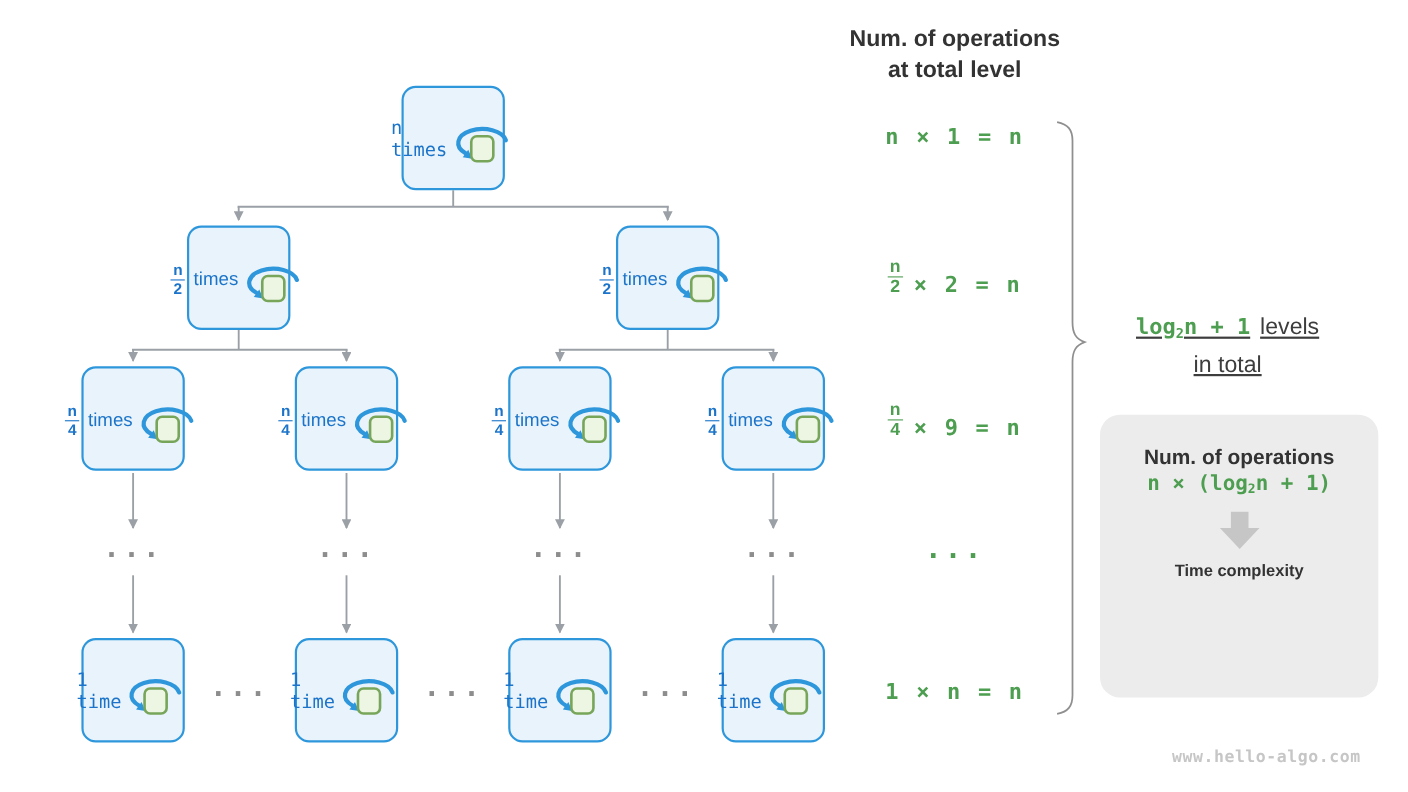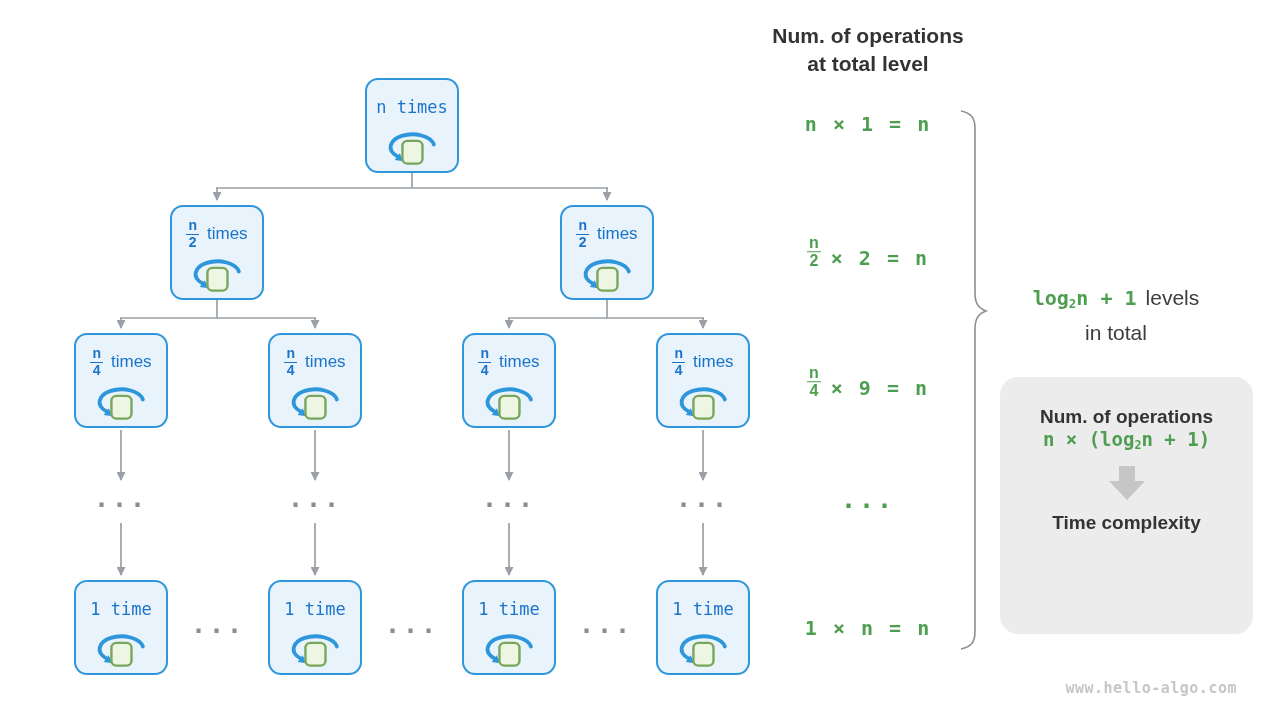--- a/index.html
+++ b/index.html
@@ -2,22 +2,22 @@
 <html><head>
 <meta charset="utf-8">
 <style>
   html,body{margin:0;padding:0;background:#fff;}
   .canvas{position:relative;width:1280px;height:720px;background:#ffffff;overflow:hidden;
           font-family:"Liberation Sans",sans-serif;}
   svg.overlay{position:absolute;left:0;top:0;width:1280px;height:720px;pointer-events:none;}
 
   
   .node{position:absolute;width:94px;height:95px;background:#e9f3fb;border:2.5px solid #2e97dc;
-        border-radius:13px;box-sizing:border-box;display:flex;flex-direction:column;
-        align-items:center;justify-content:flex-end;padding:7px 4px 4px;}
+        border-radius:13px;box-sizing:border-box;display:flex;flex-direction:row;
+        align-items:center;justify-content:center;padding:7px 4px 4px;}
   .node-label{color:#1b74c9;font-size:17px;display:flex;align-items:center;justify-content:center;
               gap:8px;height:30px;}
   .mono{font-family:"DejaVu Sans Mono",monospace;}
   .frac{display:inline-flex;flex-direction:column;align-items:center;font-size:14px;
         font-weight:bold;line-height:1.08;}
   .frac .fn{border-bottom:1.8px solid currentColor;padding:0 2px;}
   .word{font-size:17px;}
   .loop{width:62px;height:45px;flex:0 0 auto;}
 
   
@@ -28,33 +28,33 @@
   
   .col-header{position:absolute;left:756px;top:22px;width:224px;text-align:center;font-size:21px;
               font-weight:bold;color:#333333;line-height:28px;}
   .eqrow{position:absolute;left:778px;width:180px;display:flex;align-items:flex-end;justify-content:center;
          gap:10px;color:#4d9e50;font-weight:bold;transform:translateY(-50%);}
   .eq-mono{font-family:"DejaVu Sans Mono",monospace;font-size:20px;letter-spacing:2px;font-weight:bold;}
   .eqrow .frac{font-size:16px;}
 
   
   .brace-label{position:absolute;left:1002px;top:283px;width:228px;text-align:center;
-               font-size:21px;color:#3d3d3d;line-height:29px;}
+               font-size:21px;color:#3d3d3d;line-height:29px;text-decoration:underline;}
   .green-math{font-family:"DejaVu Sans Mono",monospace;font-weight:bold;color:#4d9e50;font-size:20px;}
   .sub{font-size:0.62em;vertical-align:-0.28em;}
   .brace-label .rest{margin-left:9px;}
 
   
   .sbox{position:absolute;left:1000px;top:377px;width:253px;height:257px;background:#ececec;
         border-radius:18px;text-align:center;box-sizing:border-box;}
   .sbox .t1{margin-top:29px;font-size:19px;font-weight:bold;color:#333333;}
   .sbox .f1{font-family:"DejaVu Sans Mono",monospace;font-weight:bold;
             font-size:19px;color:#4d9e50;}
   .sbox .arrow-wrap{margin-top:14px;height:36px;}
-  .sbox .t2{margin-top:10px;font-size:19px;font-weight:bold;color:#333333;}
+  .sbox .t2{margin-top:10px;font-size:15px;font-weight:bold;color:#333333;}
   .sbox .f2{margin-top:11px;font-family:"DejaVu Sans Mono",monospace;font-weight:bold;
             font-size:20px;color:#1a7fd4;}
 
   .watermark{position:absolute;left:1037px;top:679px;width:200px;text-align:right;
              font-family:"DejaVu Sans Mono",monospace;font-size:15px;letter-spacing:.5px;color:#c6c6c6;font-weight:bold;}
 </style>
 </head>
 <body>
 
 <div class="canvas">

